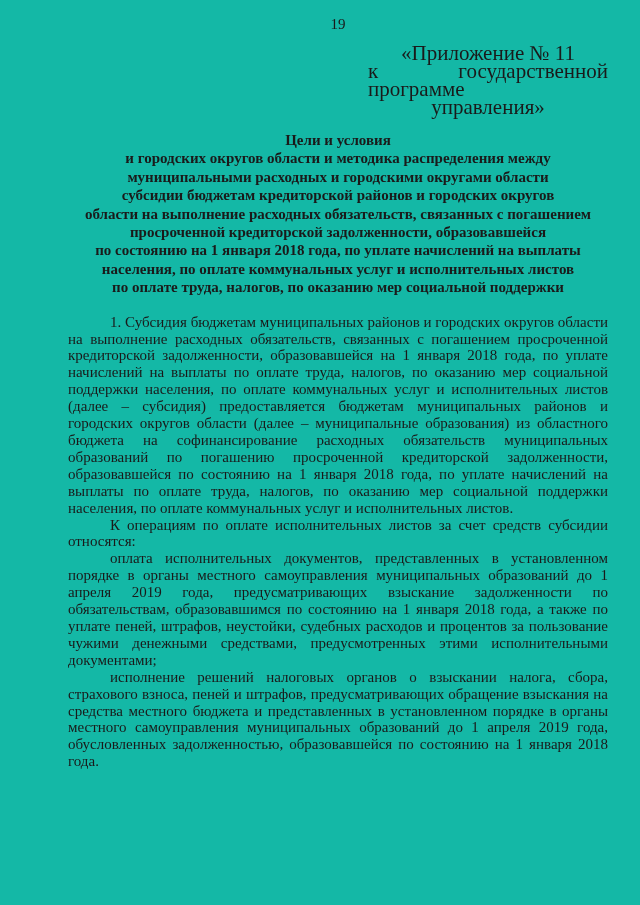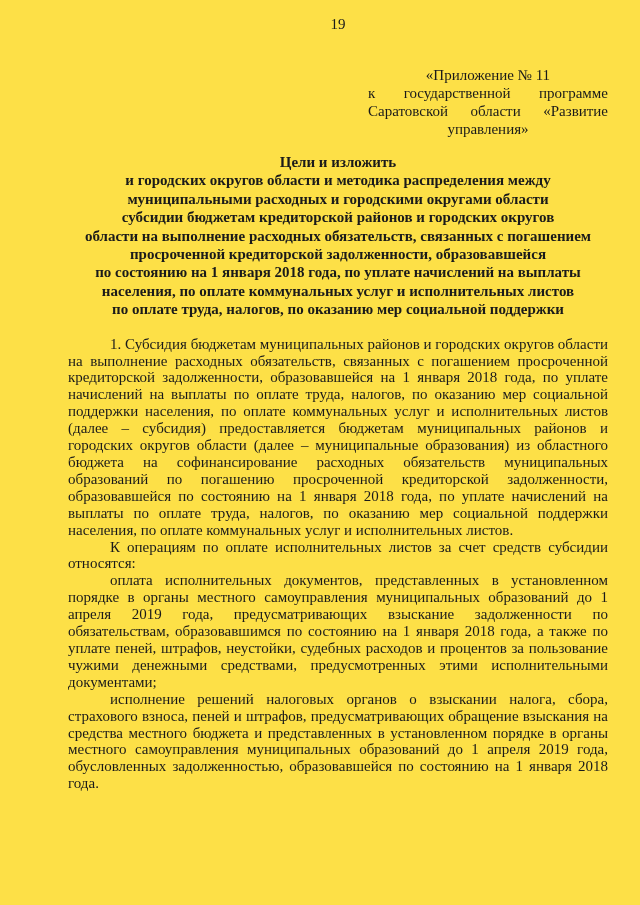--- a/index.html
+++ b/index.html
@@ -5,43 +5,43 @@
   html, body {
     margin: 0;
     padding: 0;
     background: #ffffff;
   }
   .page {
     position: relative;
     width: 640px;
     height: 905px;
     margin: 0;
-    background: #fde047;
+    background: #14b8a6;
     color: #1a1a1a;
     font-family: "Liberation Serif", "DejaVu Serif", serif;
     box-sizing: border-box;
     padding: 16px 32px 0 68px;
     overflow: hidden;
   }
   .page-number {
     text-align: center;
     font-size: 15px;
     line-height: 16px;
   }
   .clause {
     margin: 14px 0 0 0;
     font-size: 15px;
     line-height: 17.5px;
     text-align: justify;
     text-indent: 42px;
   }
   .appendix {
-    margin: 34px 0 0 auto;
+    margin: 12px 0 0 auto;
     width: 240px;
-    font-size: 15px;
+    font-size: 21px;
     line-height: 18px;
   }
   .appendix-line {
     text-align: center;
   }
   .appendix-line:first-child {
     text-align: center;
   }
   .appendix-line:not(:first-child):not(:last-child) {
     text-align: justify;
@@ -69,26 +69,25 @@
 <body>
 
 <div class="page">
 
   <div class="page-number">19</div>
 
 
   <div class="appendix">
       <div class="appendix-line">«Приложение № 11</div>
       <div class="appendix-line">к государственной программе</div>
-      <div class="appendix-line">Саратовской области «Развитие</div>
       <div class="appendix-line">управления»</div>
     </div>
 
   <div class="heading">
-      <div class="heading-line">Цели и изложить</div>
+      <div class="heading-line">Цели и условия</div>
       <div class="heading-line">и городских округов области и методика распределения между</div>
       <div class="heading-line">муниципальными расходных и городскими округами области</div>
       <div class="heading-line">субсидии бюджетам кредиторской районов и городских округов</div>
       <div class="heading-line">области на выполнение расходных обязательств, связанных с погашением</div>
       <div class="heading-line">просроченной кредиторской задолженности, образовавшейся</div>
       <div class="heading-line">по состоянию на 1 января 2018 года, по уплате начислений на выплаты</div>
       <div class="heading-line">населения, по оплате коммунальных услуг и исполнительных листов</div>
       <div class="heading-line">по оплате труда, налогов, по оказанию мер социальной поддержки</div>
     </div>
 

